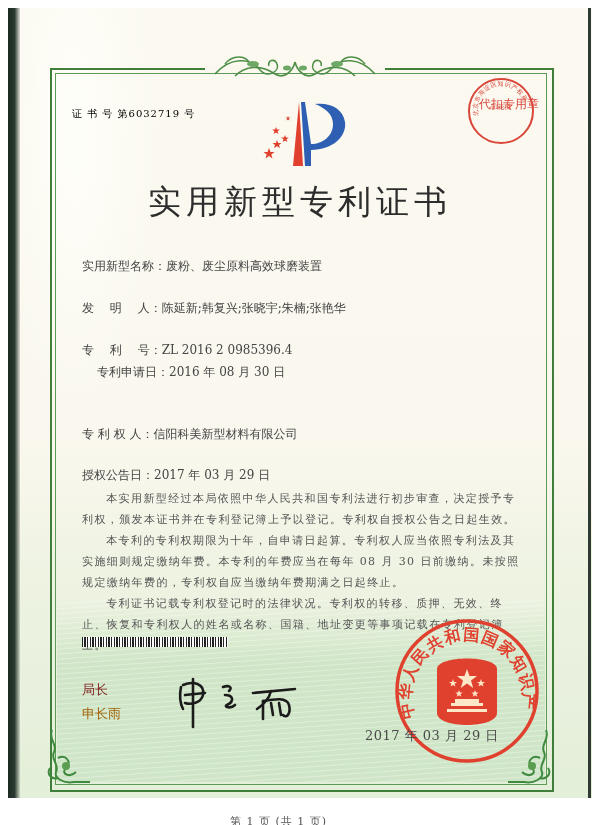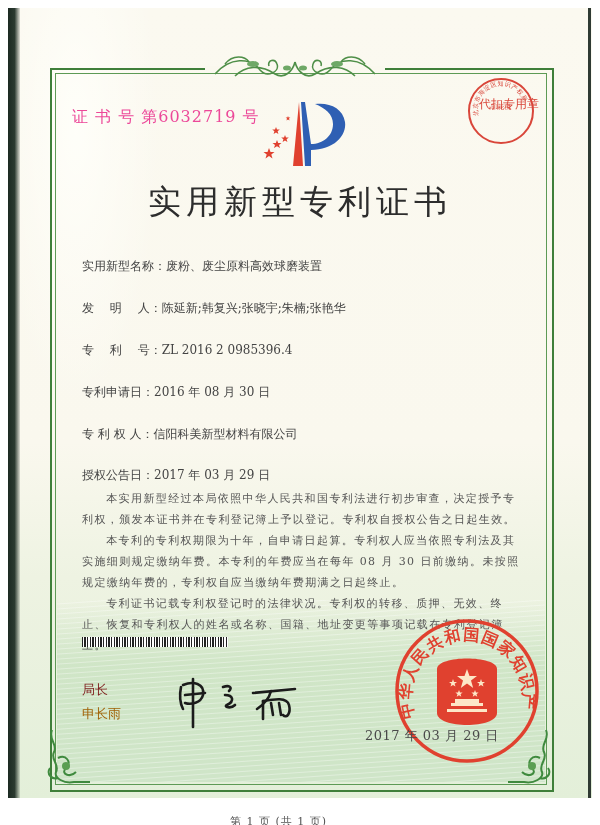--- a/index.html
+++ b/index.html
@@ -37,21 +37,21 @@
     position:absolute; left:57px; top:600px; width:488px; height:182px;
     background:
       repeating-linear-gradient(176deg, rgba(255,255,255,0.0) 0px, rgba(255,255,255,0.0) 3px, rgba(255,255,255,0.35) 4px, rgba(255,255,255,0.0) 5px),
       linear-gradient(180deg, rgba(220,236,208,0) 0%, rgba(205,228,196,0.9) 35%, #cfe5c8 100%);
   }
   .ornament-top {
     position:absolute; left:205px; top:52px; width:180px; height:30px;
   }
   .corner-orn { position:absolute; width:46px; height:60px; }
   .cert-number {
-    position:absolute; left:72px; top:107px; font-size:16px; color:#ec4899; letter-spacing:1px;
+    position:absolute; left:72px; top:107px; font-size:10px; color:#000000; letter-spacing:1px;
   }
   .logo { position:absolute; left:255px; top:100px; width:100px; height:70px; }
   .stamp-small {
     position:absolute; left:468px; top:78px; width:66px; height:66px;
     border:2px solid #d9463a; border-radius:50%; box-sizing:border-box;
     color:#d9463a; font-size:6px; text-align:center;
   }
   .stamp-small .ring {
     position:absolute; left:0; top:0; width:100%; height:100%;
   }
@@ -165,21 +165,21 @@
 
 <div class="field" style="top:258px;">
   <span class="lbl">实用新型名称</span><span class="sep">：</span><span>废粉、废尘原料高效球磨装置</span>
 </div>
 <div class="field" style="top:300px;">
   <span class="lbl">发　 明 　人</span><span class="sep">：</span><span>陈延新;韩复兴;张晓宇;朱楠;张艳华</span>
 </div>
 <div class="field" style="top:342px;text-align:right;">
   <span class="lbl">专　 利 　号</span><span class="sep">：</span><span>ZL 2016 2 0985396.4</span>
 </div>
-<div class="field" style="top:384px;">
+<div class="field" style="top:364px;margin-left:15px;">
   <span class="lbl">专利申请日</span><span class="sep">：</span><span>2016 年 08 月 30 日</span>
 </div>
 <div class="field" style="top:426px;">
   <span class="lbl">专 利 权 人</span><span class="sep">：</span><span>信阳科美新型材料有限公司</span>
 </div>
 <div class="field" style="top:467px;">
   <span class="lbl">授权公告日</span><span class="sep">：</span><span>2017 年 03 月 29 日</span>
 </div>
 
 <div class="body-text" style="top:488px;">

